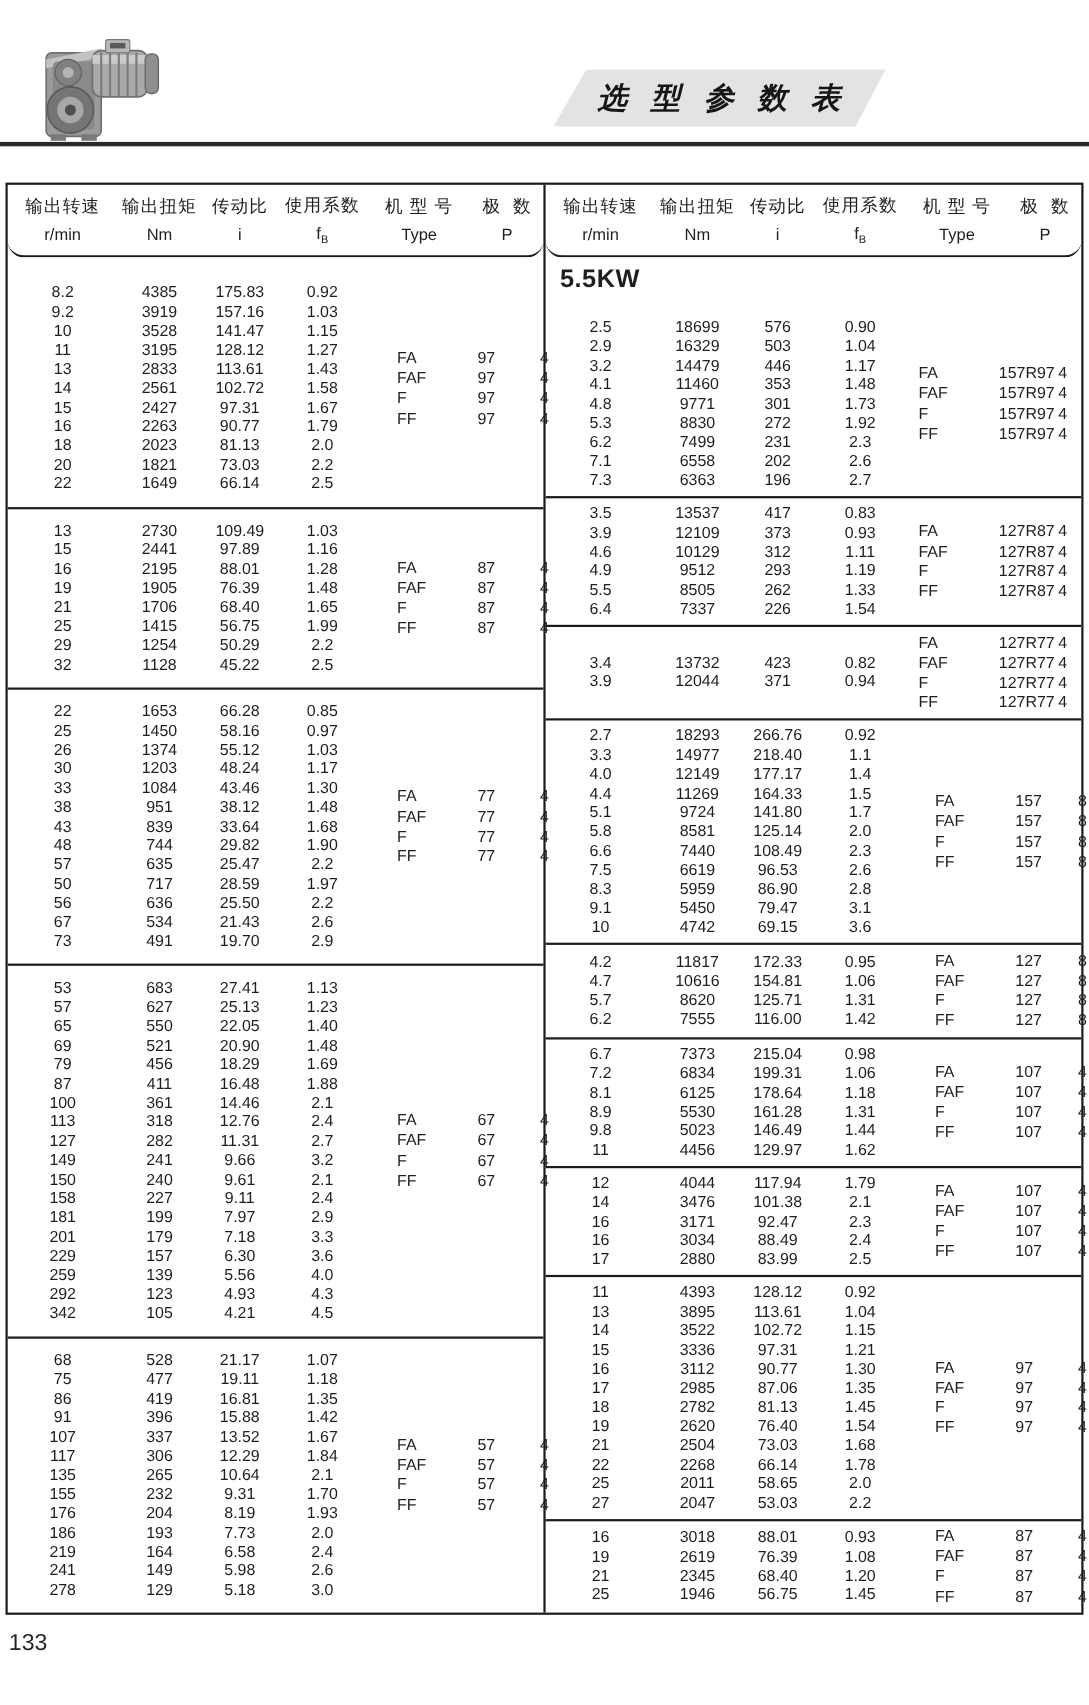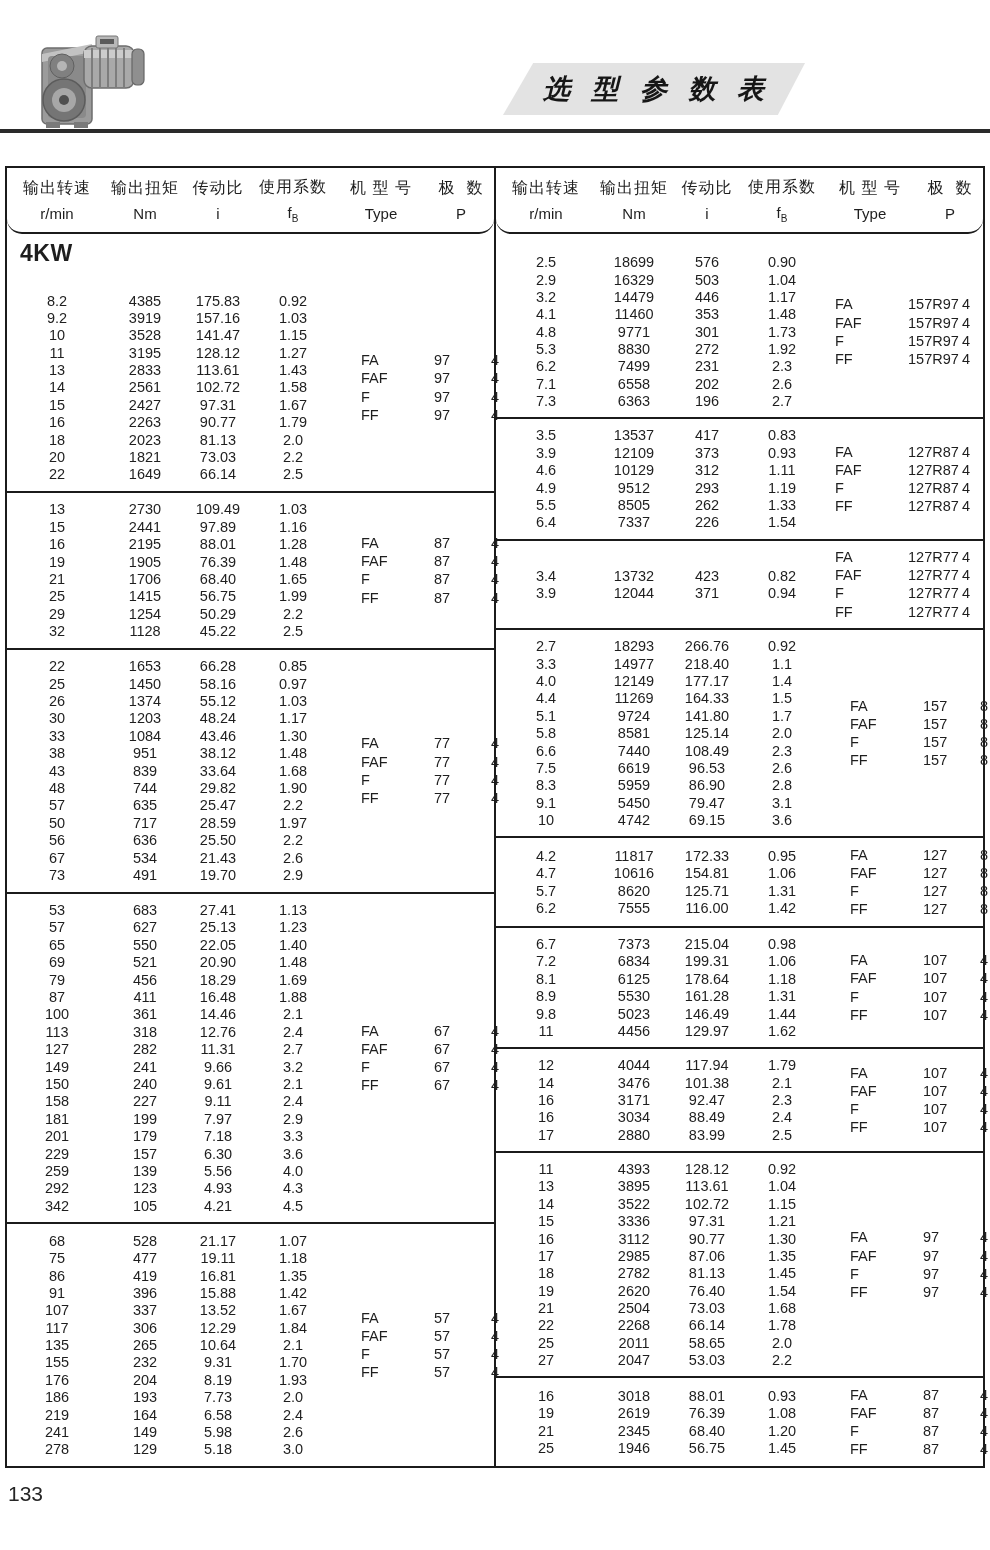--- a/index.html
+++ b/index.html
@@ -114,21 +114,20 @@
       </div>
       <div class="hcol">
         <span class="hcn">机 型 号</span>
         <span class="hen">Type</span>
       </div>
       <div class="hcol">
         <span class="hcn">极  数</span>
         <span class="hen">P</span>
       </div>
     </div>
-    <div class="power">4KW</div>
     <div class="groups">
         <div class="group">
           <div class="gdata">
             <div class="row">
               <span class="cell">8.2</span>
               <span class="cell">4385</span>
               <span class="cell">175.83</span>
               <span class="cell">0.92</span>
             </div>
             <div class="row">
@@ -654,20 +653,21 @@
       </div>
       <div class="hcol">
         <span class="hcn">机 型 号</span>
         <span class="hen">Type</span>
       </div>
       <div class="hcol">
         <span class="hcn">极  数</span>
         <span class="hen">P</span>
       </div>
     </div>
+    <div class="power">5.5KW</div>
     <div class="groups">
         <div class="group">
           <div class="gdata">
             <div class="row">
               <span class="cell">2.5</span>
               <span class="cell">18699</span>
               <span class="cell">576</span>
               <span class="cell">0.90</span>
             </div>
             <div class="row">

